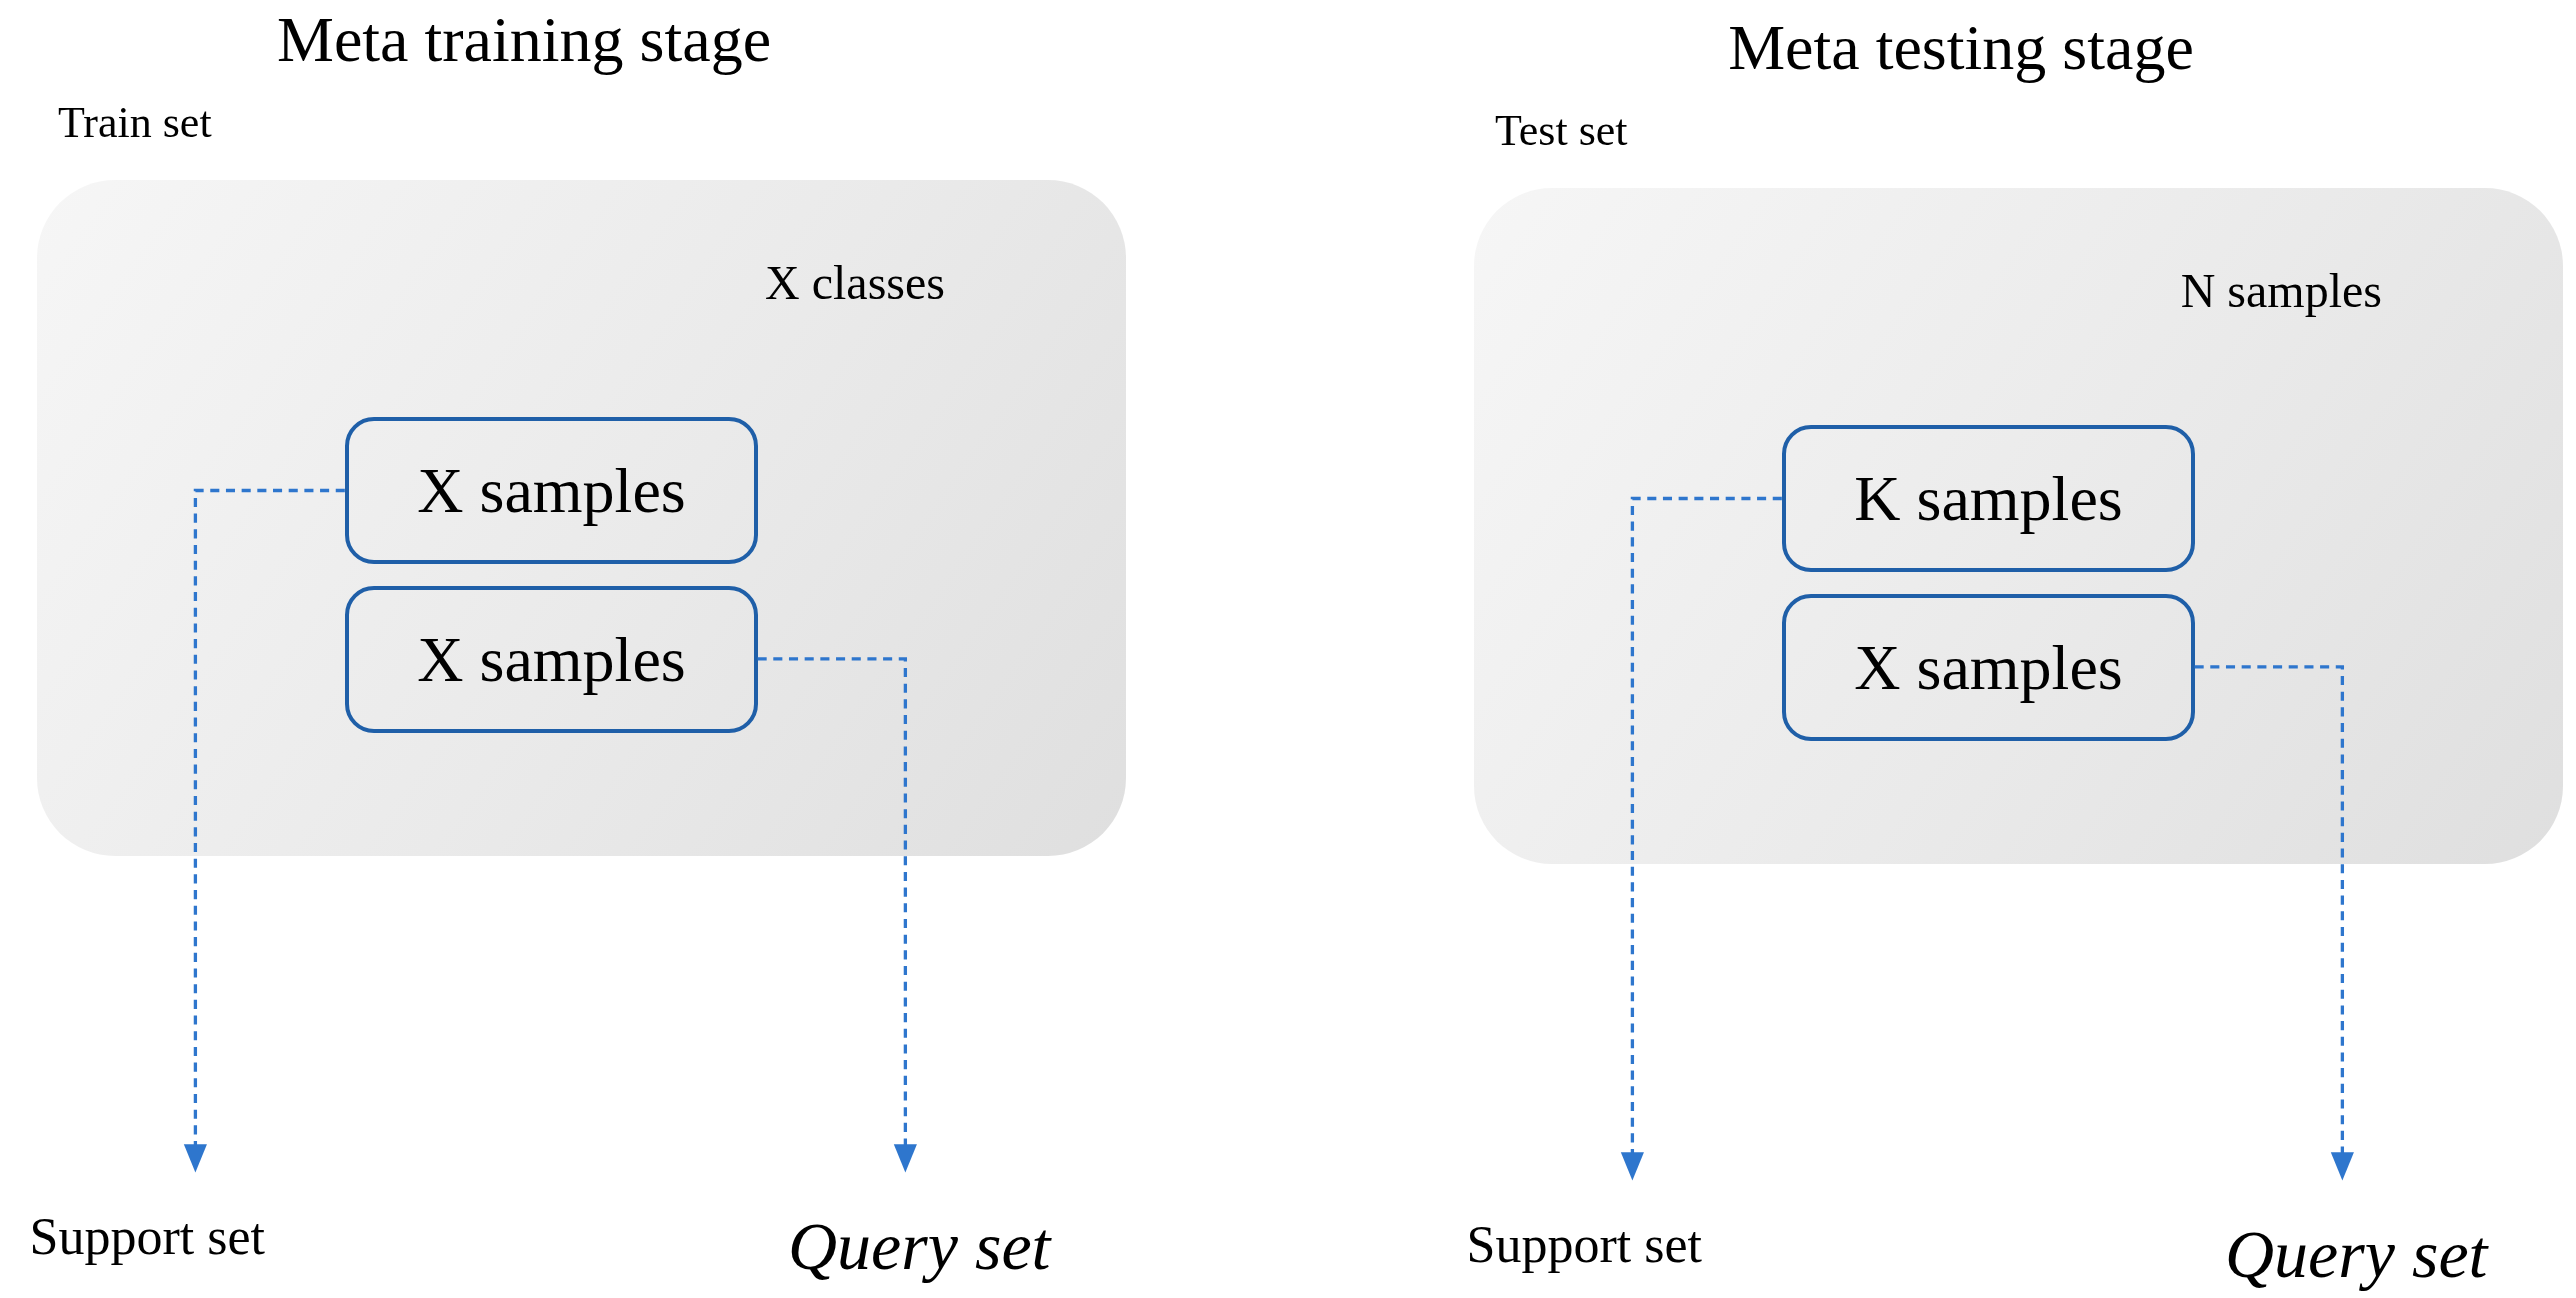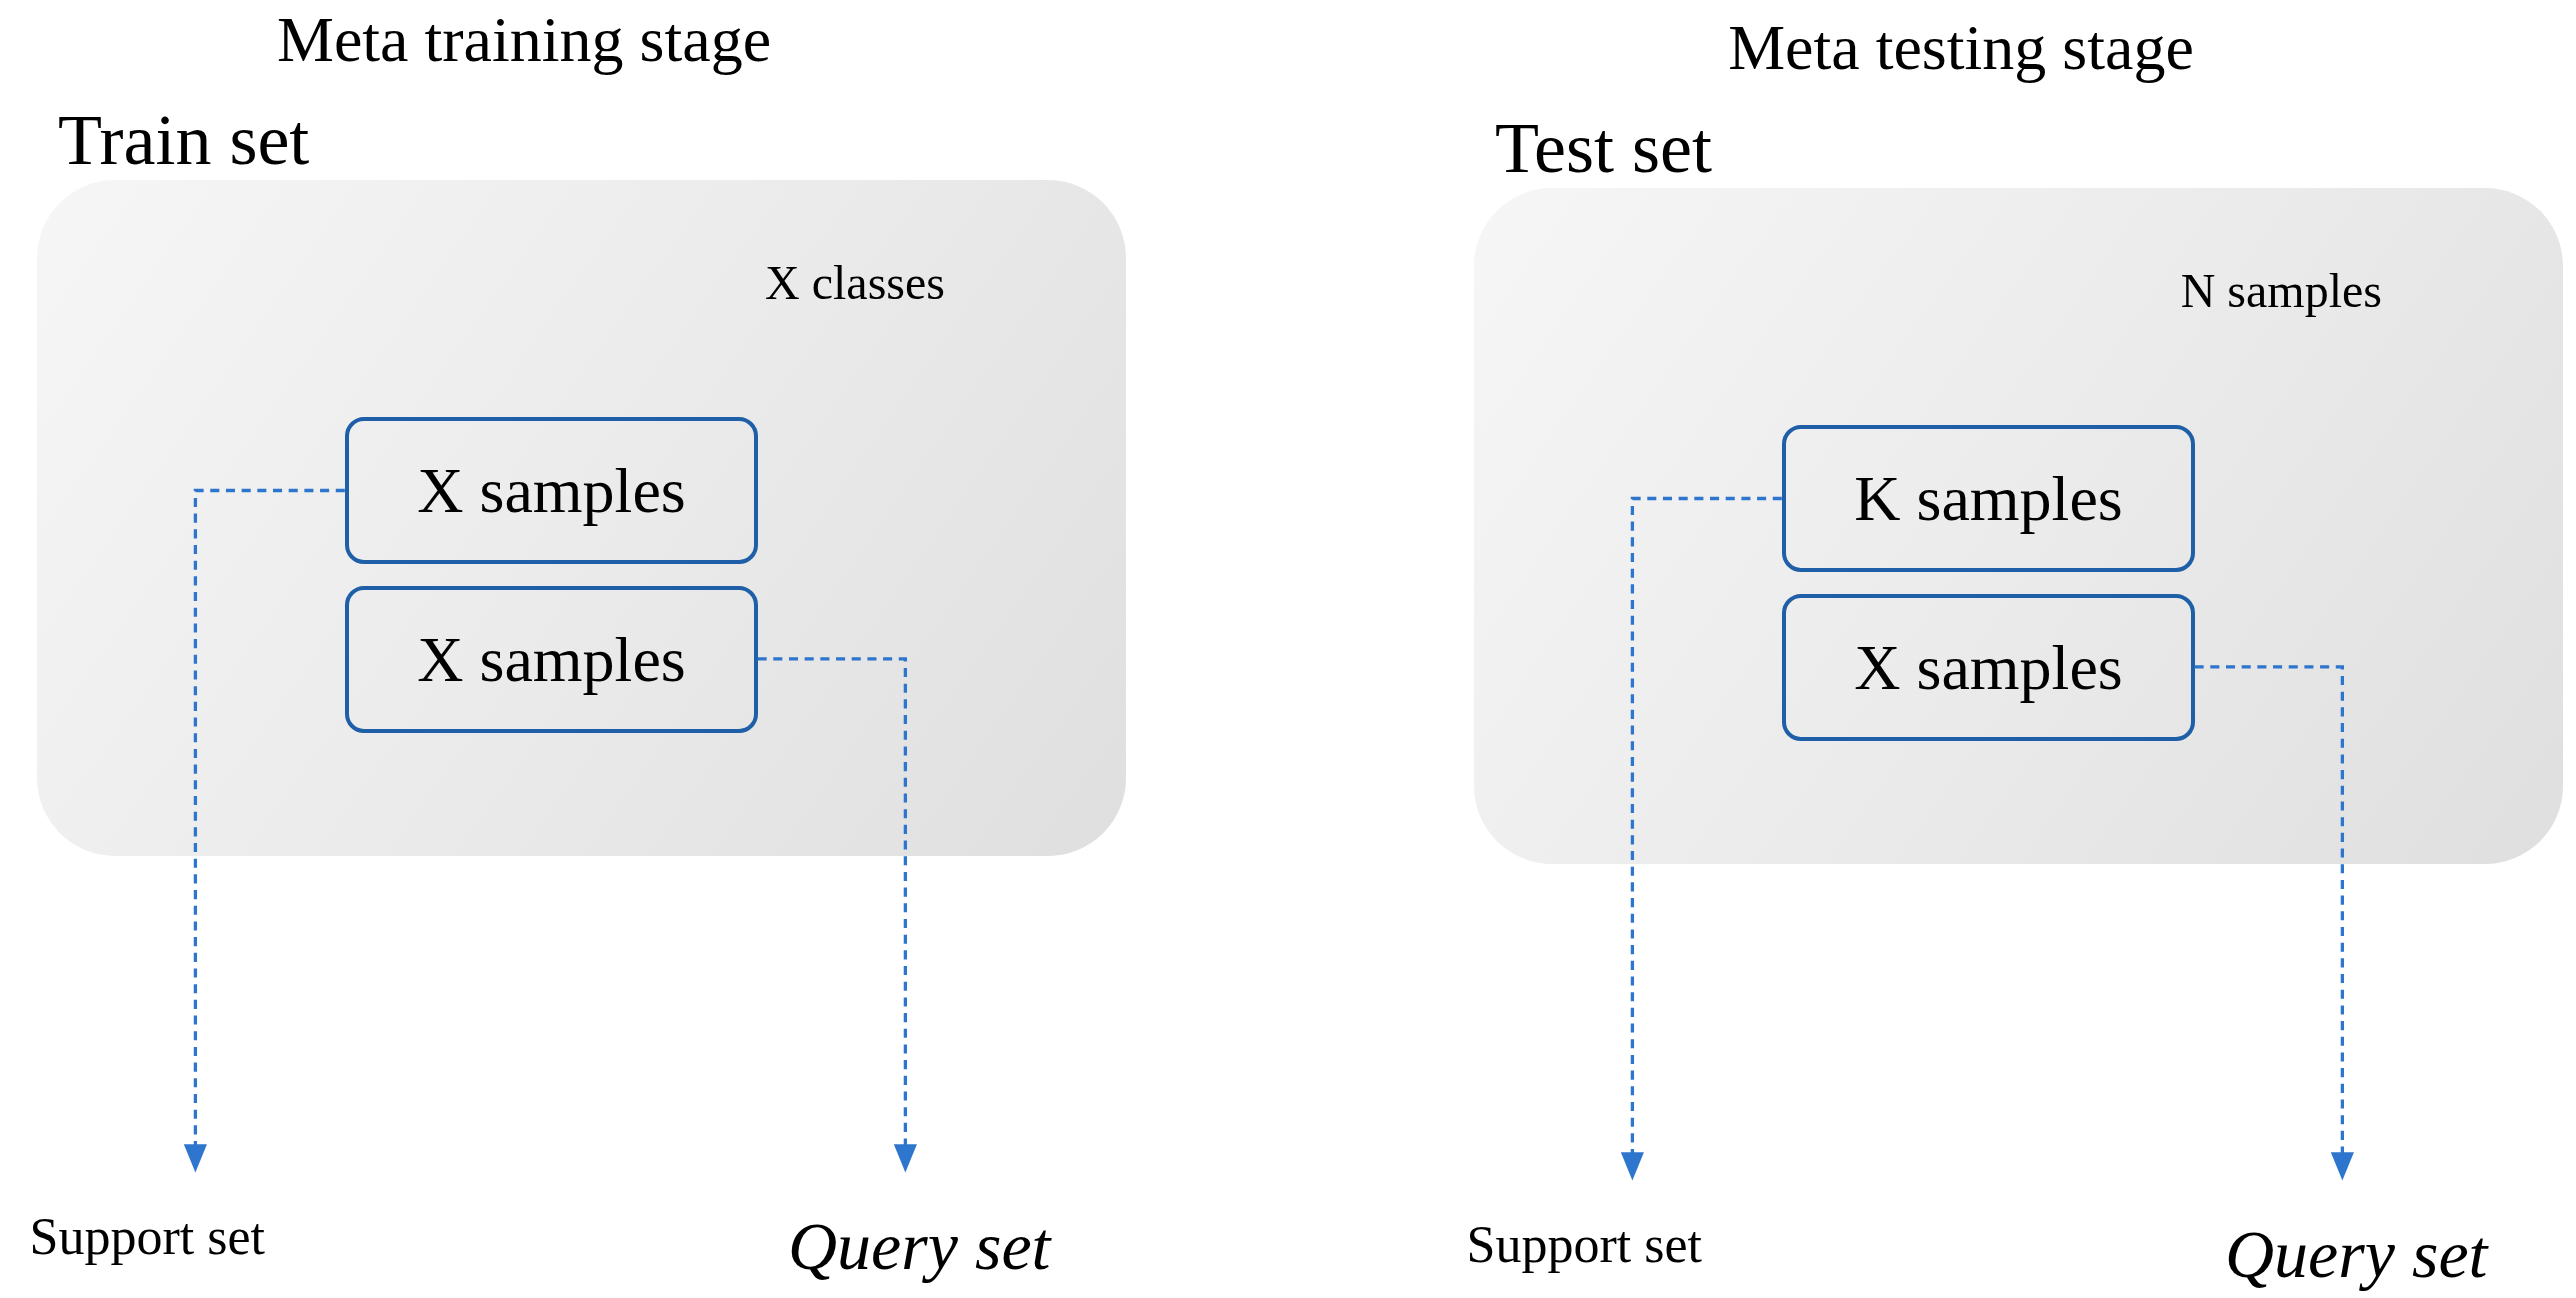--- a/index.html
+++ b/index.html
@@ -24,34 +24,34 @@
   .panel { position: absolute; top: 0; width: 1131px; height: 1298px; }
   .panel.left  { left: 8px; }
   .panel.right { left: 1445px; margin-top: 8px; }
 
   .stage-title {
     position: absolute; left: 103px; top: 1.7px; width: 826px;
     text-align: center; font-size: 64px; line-height: 1.2; white-space: nowrap;
   }
   .set-label {
     position: absolute; left: 50px; top: 97px;
-    font-size: 72px; line-height: 1.2; white-space: nowrap;
+    font-size: 44px; line-height: 1.2; white-space: nowrap;
   }
   .pool {
     position: absolute; left: 29px; top: 180px; width: 1089px; height: 676px;
     border-radius: 78px;
     background: linear-gradient(125deg, var(--panel-fill-light) 0%, var(--panel-fill-mid) 55%, var(--panel-fill-dark) 100%);
   }
   .classes-label {
     position: absolute; left: 111px; top: 254px; width: 826px;
     text-align: right; font-size: 48px; line-height: 1.2; white-space: nowrap;
   }
   .sample-box {
     position: absolute; left: 337px; width: 413px; height: 147px;
-    border: 4.1px solid var(--sample-box-border); border-radius: 19px;
+    border: 4.1px solid var(--sample-box-border); border-radius: 29px;
     display: flex; align-items: center; justify-content: center;
     background: transparent;
   }
   .sample-box.first  { top: 417px; }
   .sample-box.second { top: 586px; }
   .sample-box .sample-text { font-size: 64px; line-height: 1; white-space: nowrap; }
 
   .connector-layer { position: absolute; left: 0; top: 0; width: 1131px; height: 1298px; pointer-events: none; }
   .connector { fill: none; stroke: var(--connector-blue); stroke-width: 4; stroke-dasharray: 11 8; }
   .arrowhead { fill: var(--connector-blue); stroke: none; }

